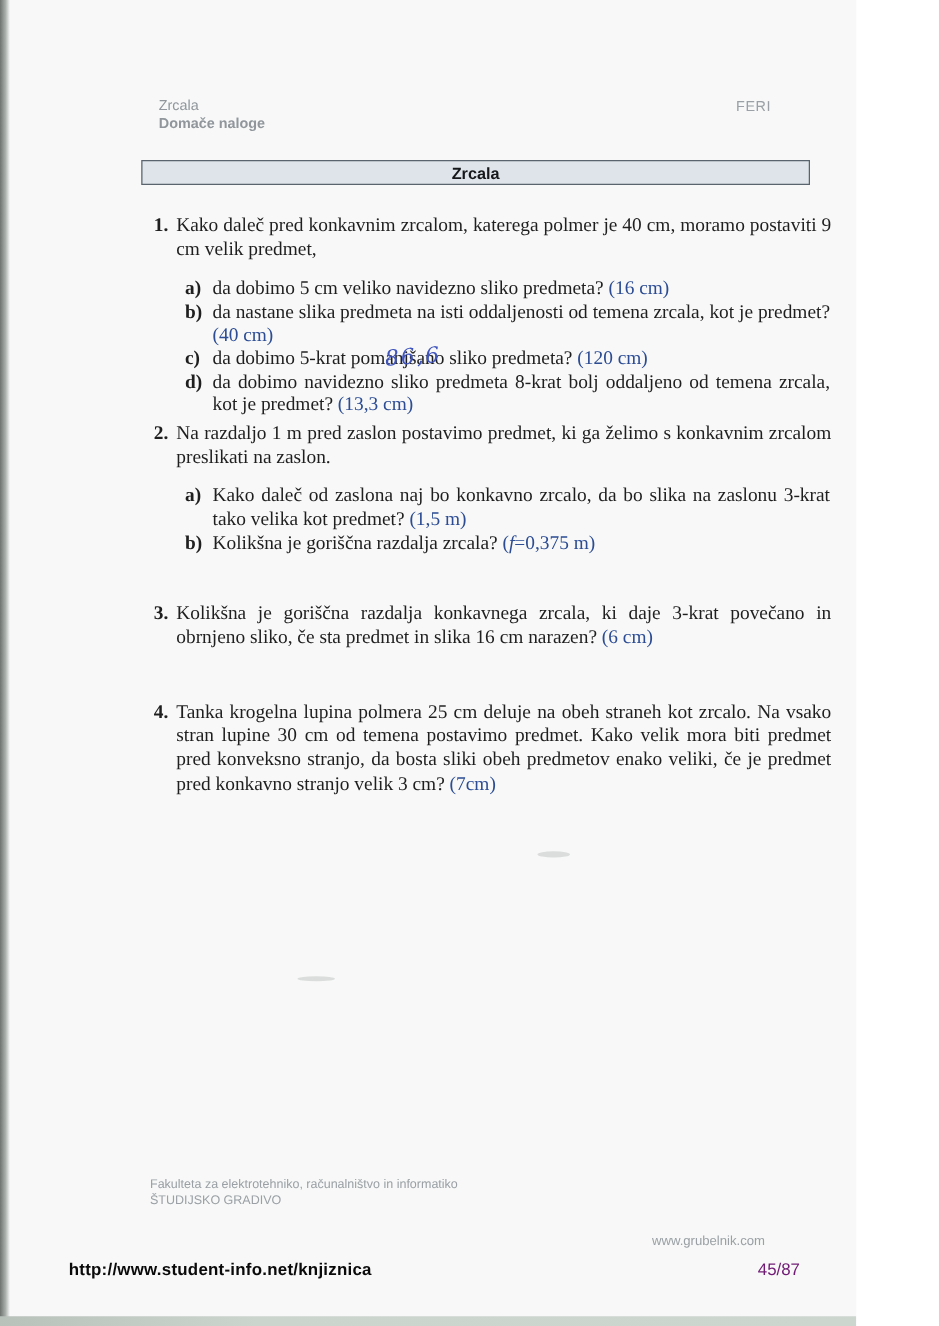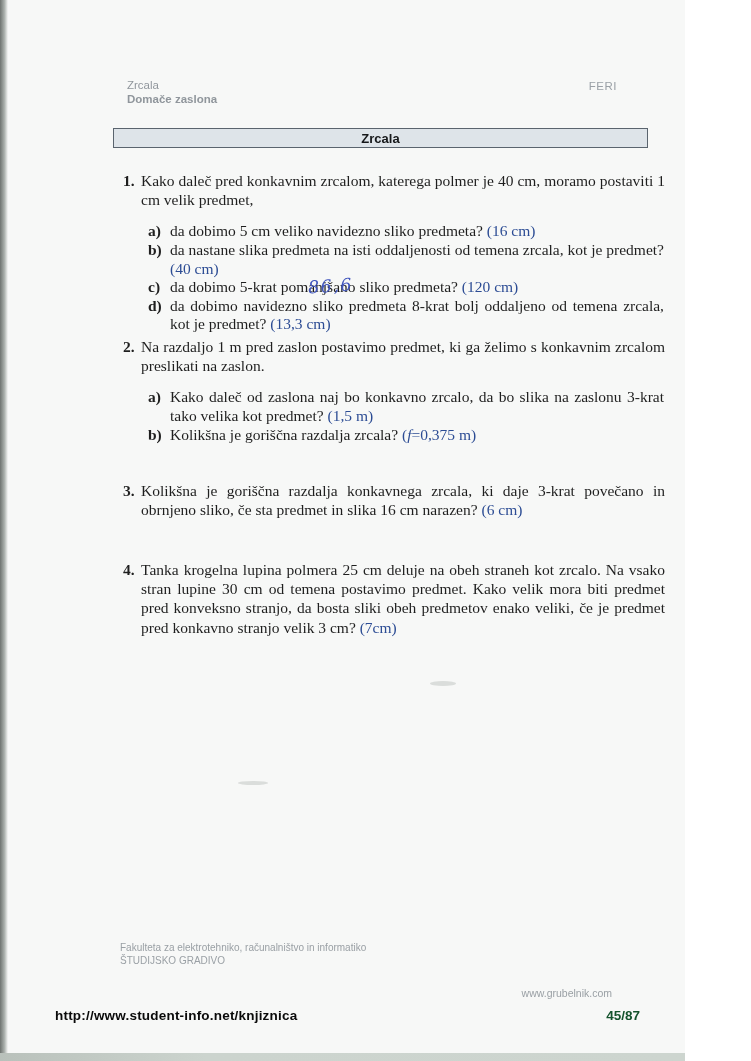--- a/index.html
+++ b/index.html
@@ -88,52 +88,52 @@
 
   
   .url-line{
     position:absolute;left:44px;top:1008px;
     font-family:"Liberation Sans","DejaVu Sans",sans-serif;
     font-size:13.5px;font-weight:700;color:#0a0a0a;letter-spacing:.2px;padding-left:11px;
   }
   .page-num{
     position:absolute;right:45px;top:1008px;
     font-family:"Liberation Sans","DejaVu Sans",sans-serif;
-    font-size:13.5px;font-weight:700;color:#14532d;
+    font-size:13.5px;font-weight:400;color:#701a75;
   }
 
   
   #q1{top:171px;}
   #q2{top:337px;}
   #q3{top:481px;}
   #q4{top:560px;}
 </style>
 </head>
 <body>
 
 <div class="page">
   <div class="left-shadow"></div>
   <div class="bottom-strip"></div>
   <div class="smudge" style="left:430px;top:681px;width:26px;height:5px;"></div>
   <div class="smudge" style="left:238px;top:781px;width:30px;height:4px;"></div>
 
   <div class="doc-header">
     <div>Zrcala</div>
-    <div class="sub">Domače zaslona</div>
+    <div class="sub">Domače naloge</div>
   </div>
   <div class="org-mark">FERI</div>
 
   <div class="title-bar">
     <span>Zrcala</span>
   </div>
 
   <div class="question" id="q1">
     <div class="q-row">
       <div class="q-num">1.</div>
-      <div class="q-text"><span>Kako daleč pred konkavnim zrcalom, katerega polmer je 40 cm, moramo postaviti 1 cm velik predmet,</span></div>
+      <div class="q-text"><span>Kako daleč pred konkavnim zrcalom, katerega polmer je 40 cm, moramo postaviti 9 cm velik predmet,</span></div>
     </div>
     <div class="q-items">
       <div class="item-row">
         <div class="item-letter">a)</div>
         <div class="item-text"><span>da dobimo 5 cm veliko navidezno sliko predmeta? </span><span class="ans">(16 cm)</span></div>
       </div>
       <div class="item-row">
         <div class="item-letter">b)</div>
         <div class="item-text"><span>da nastane slika predmeta na isti oddaljenosti od temena zrcala, kot je predmet? </span><span class="ans">(40 cm)</span></div>
       </div>

